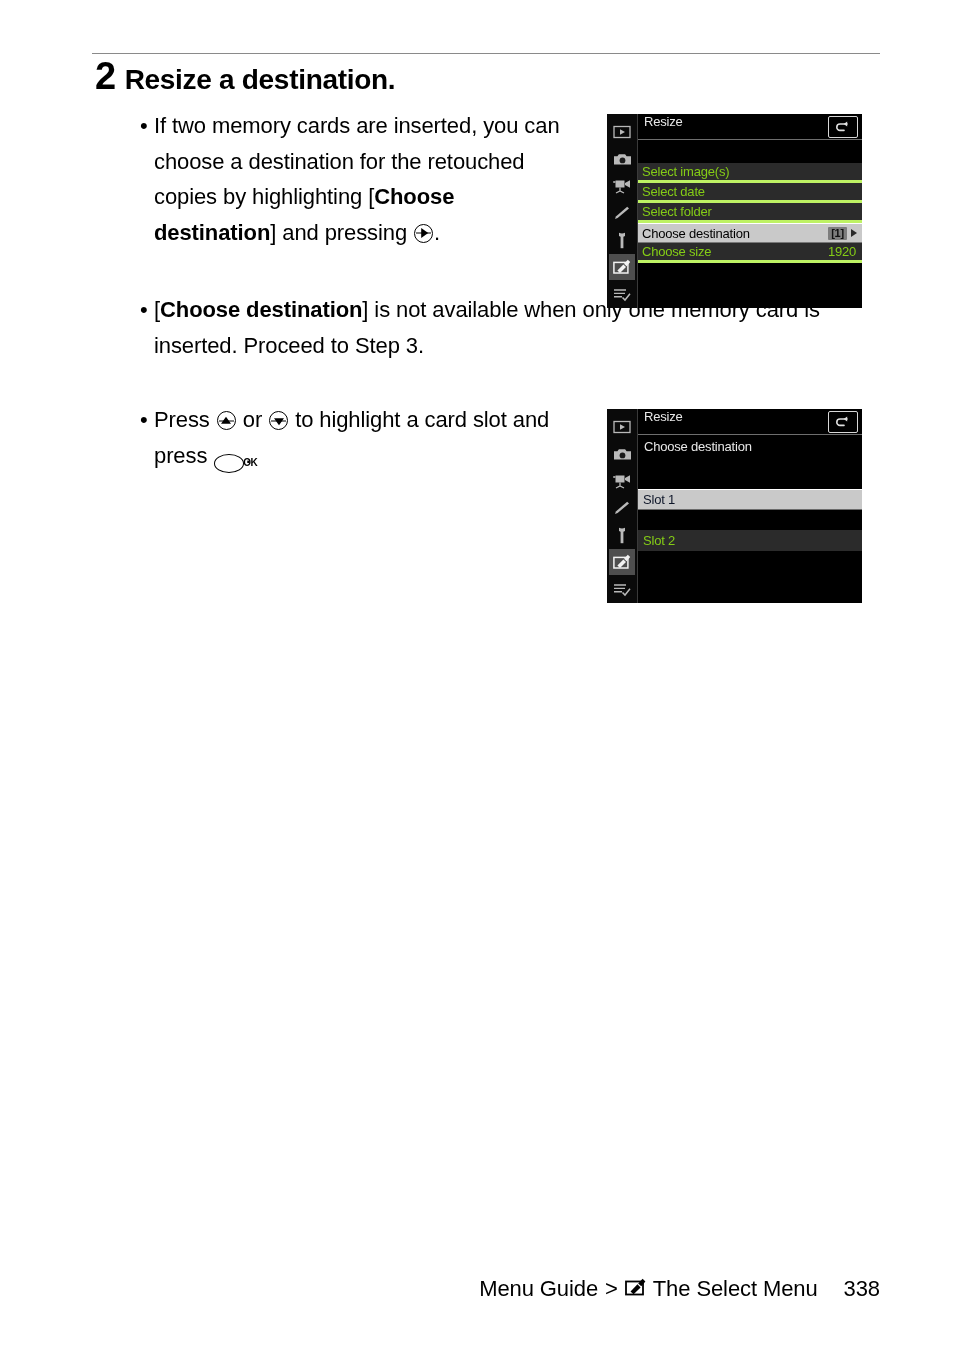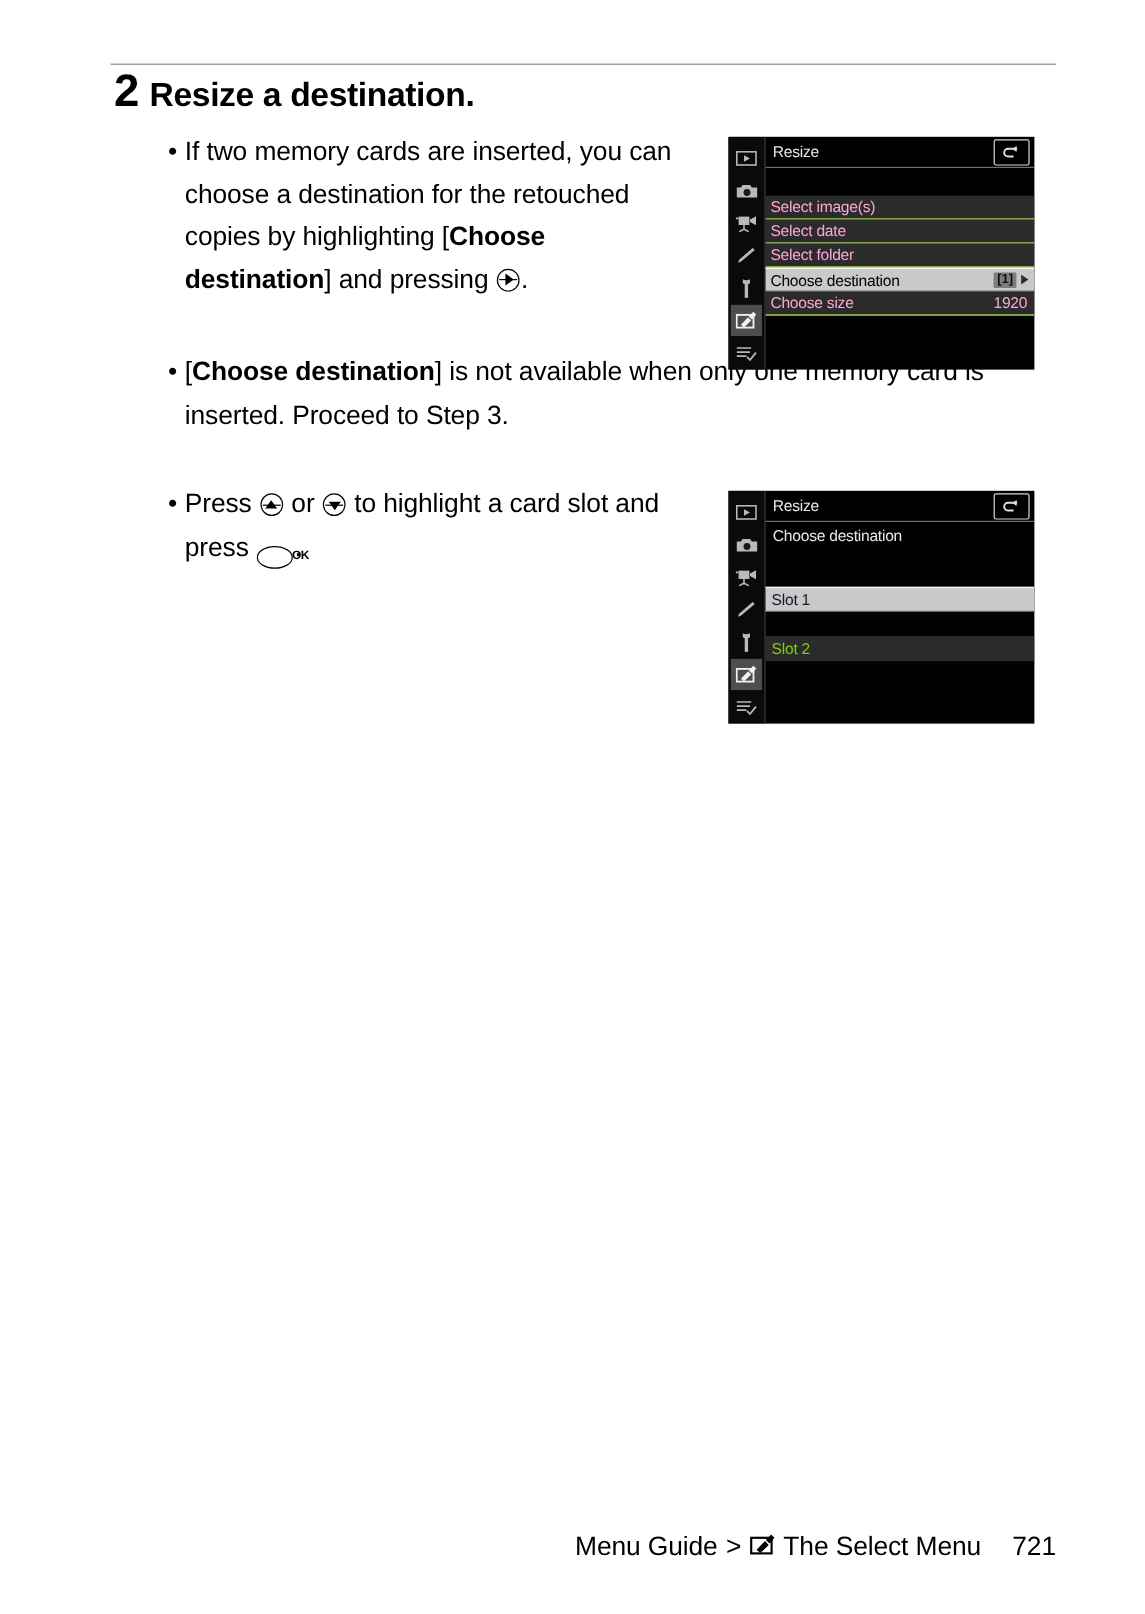--- a/index.html
+++ b/index.html
@@ -182,21 +182,20 @@
 
   .lcd-body {
     position: absolute;
     left: 31px; right: 0; top: 0; bottom: 0;
   }
   .lcd-header {
     position: relative;
     height: 25px;
     border-bottom: 1px solid #6e6e6e;
     display: flex;
-    align-items: center;
   }
   .lcd-title {
     color: #e8e8e8;
     font-size: 13px;
     margin-left: 6px;
     letter-spacing: -0.2px;
   }
   .lcd-back {
     position: absolute;
     right: 4px;
@@ -219,24 +218,24 @@
   }
 
   .menu-list {
     position: absolute;
     left: 0; right: 0;
     top: 49px;
   }
   .menu-row {
     height: 20px;
     background: #2b2b2b;
-    border-bottom: 1px solid #bef264;
+    border-bottom: 3px solid #bef264;
     display: flex;
     align-items: center;
-    color: #f9a8d4;
+    color: #84cc16;
     font-size: 13px;
     letter-spacing: -0.2px;
     padding-left: 4px;
     box-sizing: border-box;
   }
   .menu-row.selected {
     background: #c9c9c9;
     color: #000;
     border-top: 1px solid #ffffff;
     border-bottom: 1px solid #777;
@@ -494,16 +493,16 @@
     <span class="crumb">Menu Guide</span>
     <span class="sep">&gt;</span>
     <span class="retouch-glyph">
       <svg width="22" height="18" viewBox="0 0 22 18">
         <rect x="1" y="3.5" width="17" height="13" fill="none" stroke="#000" stroke-width="1.8"></rect>
         <path d="M5.5 13.5 L12.5 6.2 L15.6 9.4 L8.6 16.2 Z" fill="#000"></path>
         <path d="M13.2 5.4 L17.6 0.8 L20.4 3.4 L16.3 8.3 Z" fill="#000"></path>
       </svg>
     </span>
     <span class="crumb">The Select Menu</span>
-    <span class="page-num">721</span>
+    <span class="page-num">338</span>
   </div>
 
 </div>
 
 </body></html>

